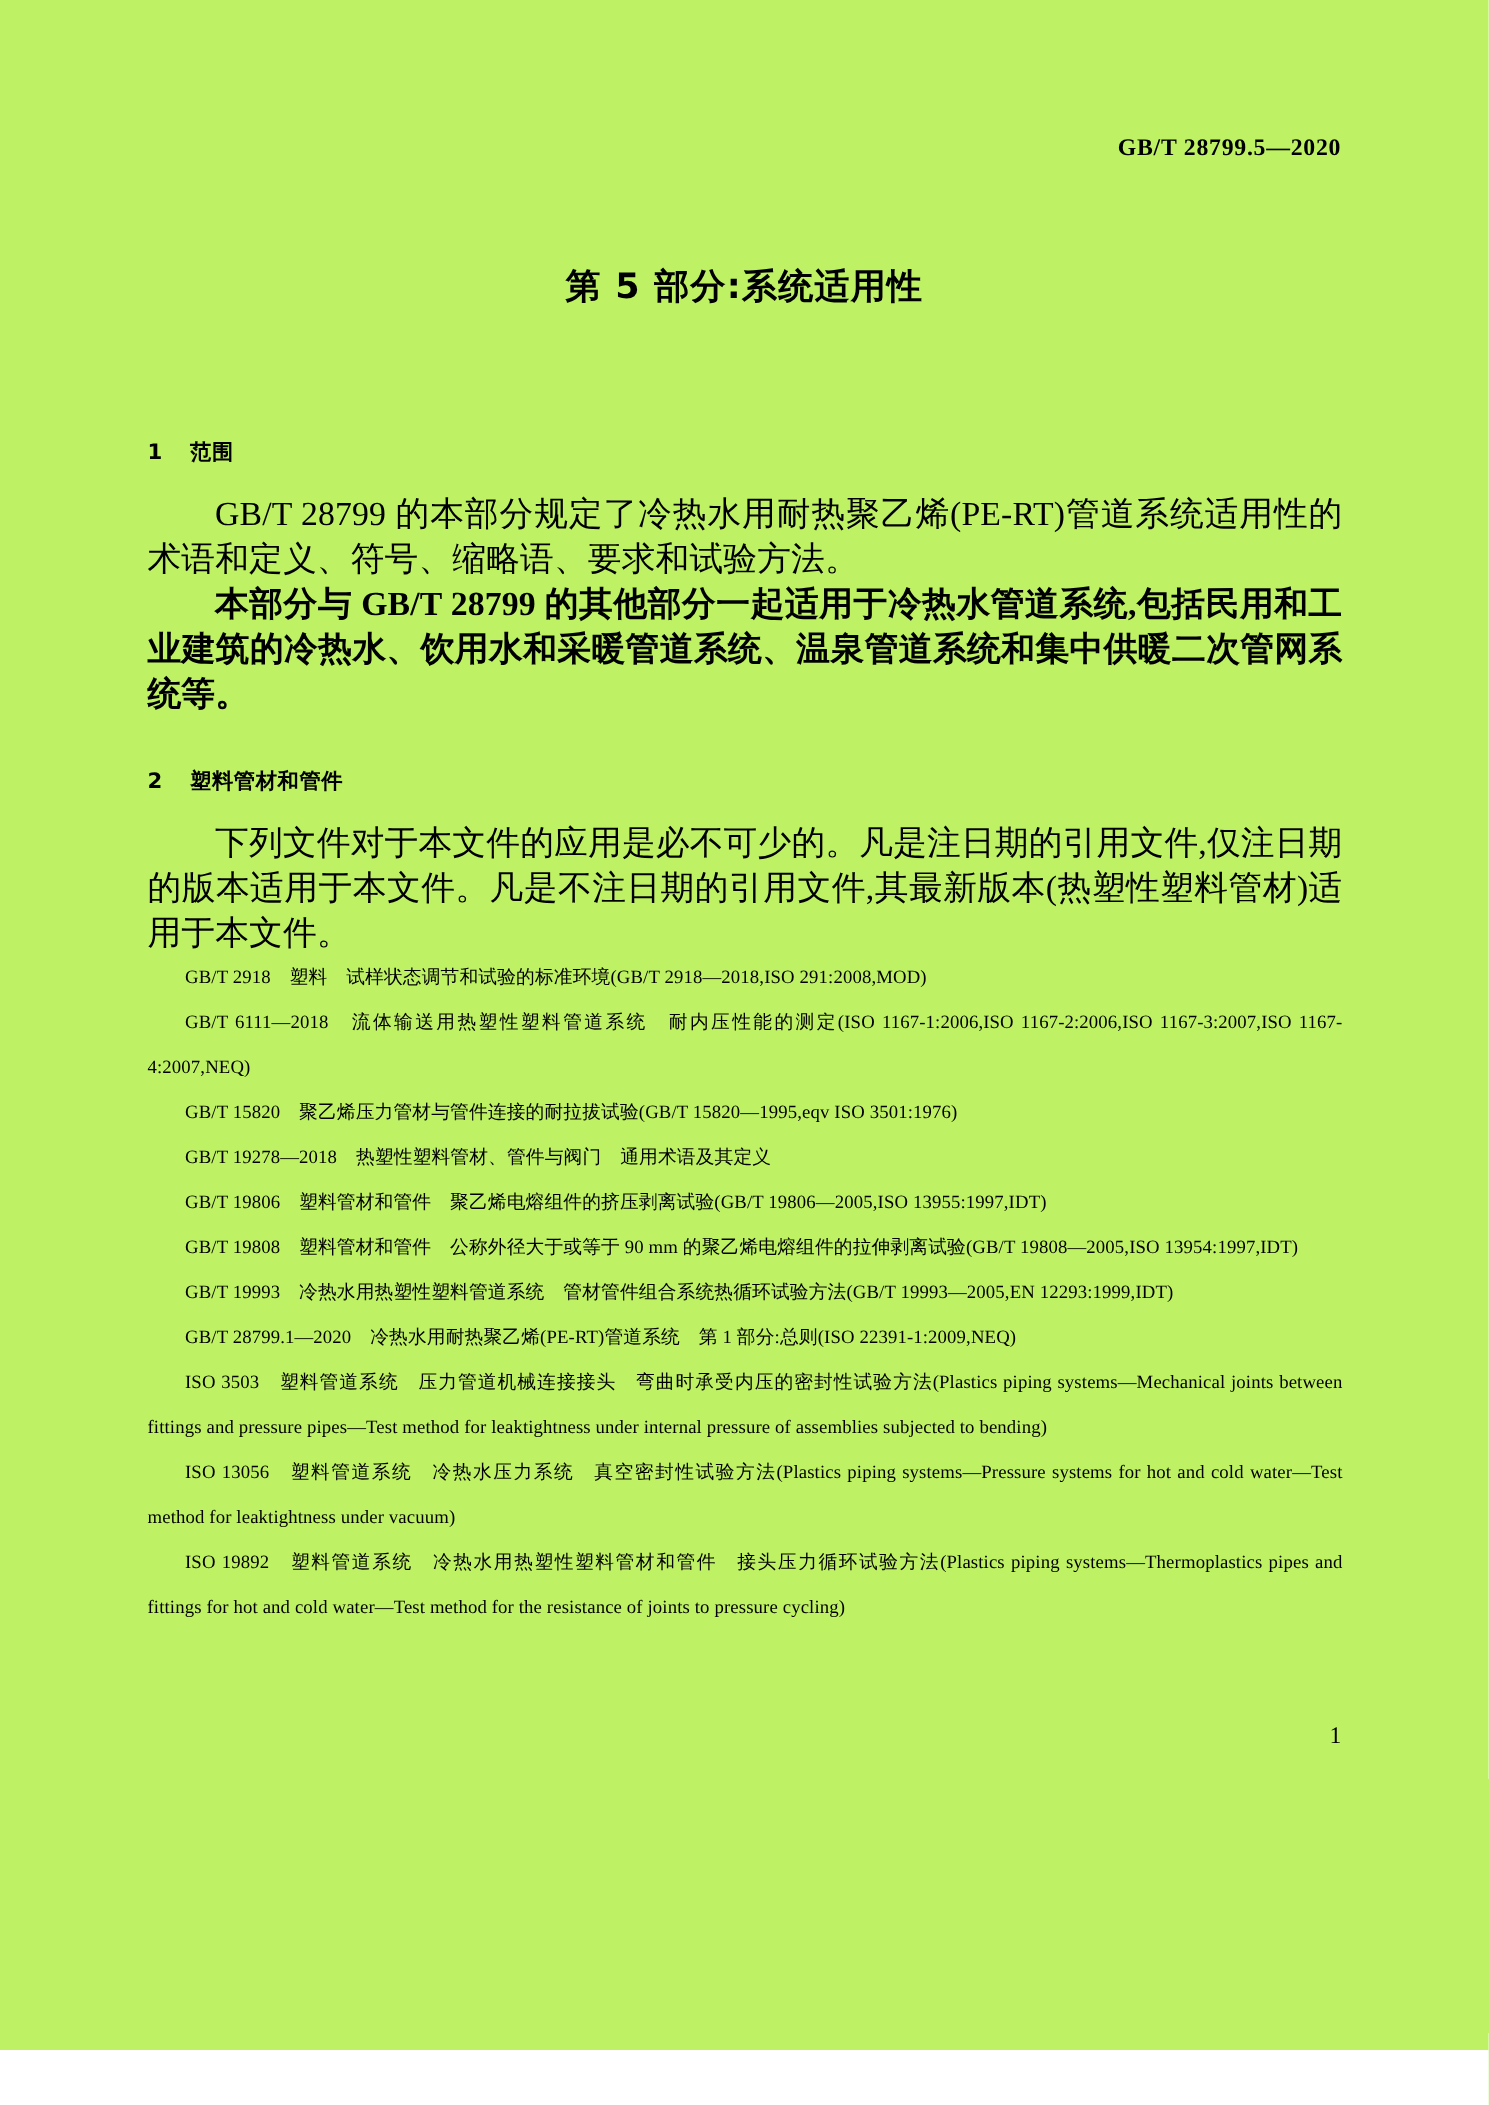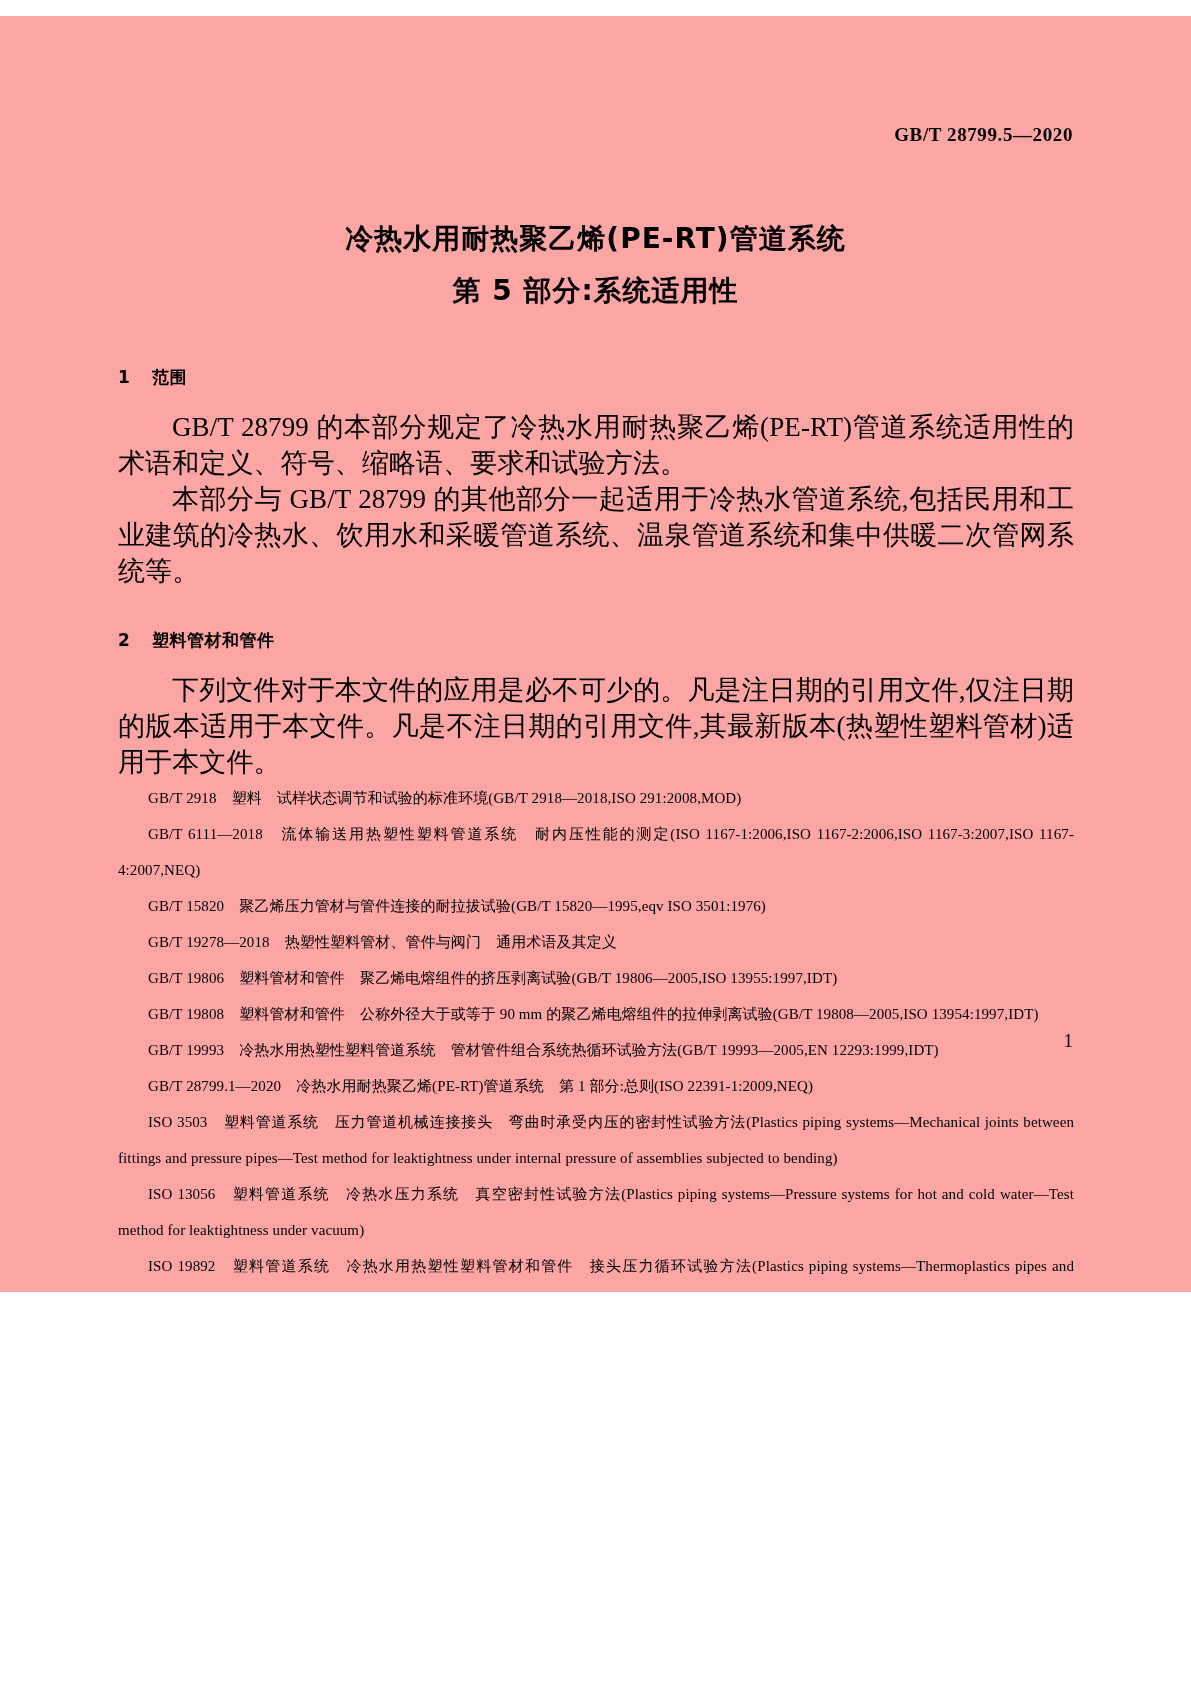--- a/index.html
+++ b/index.html
@@ -7,23 +7,23 @@
     padding: 0;
     background: #ffffff;
   }
   body {
     font-family: "Liberation Serif", "DejaVu Serif", serif;
     color: #000000;
   }
   .page {
     position: relative;
     width: 1191px;
-    height: 1276px;
-    margin: 16px auto;
-    background: #fca5a5;
+    height: 1640px;
+    margin: 0 auto;
+    background: #bef264;
     box-sizing: border-box;
     overflow: hidden;
   }
 
   
   .header-band {
     position: absolute;
     top: 108px;
     left: 118px;
     right: 118px;
@@ -91,20 +91,21 @@
     text-align: justify;
     text-justify: inter-ideograph;
     margin: 0;
     letter-spacing: 0.1px;
   }
   .para.indent {
     text-indent: 2em;
   }
   .para + .para {
     margin-top: 0px;
+    font-weight: bold;
   }
 
   .ref-list {
     margin: 0;
     padding: 0;
     list-style: none;
   }
   .ref-item {
     font-size: 15px;
     line-height: 36px;
@@ -127,21 +128,20 @@
 </head>
 <body>
 
 <div class="page">
 
   <div class="header-band">
     <div class="header-code">GB/T 28799.5—2020</div>
   </div>
 
   <div class="title-block">
-    <div class="title-line-1">冷热水用耐热聚乙烯(PE-RT)管道系统</div>
     <div class="title-line-2">第 5 部分:系统适用性</div>
   </div>
 
   <div class="content">
 
     <h2 class="clause-heading">
       <span class="num">1</span><span>范围</span>
     </h2>
     <p class="para indent">GB/T 28799 的本部分规定了冷热水用耐热聚乙烯(PE-RT)管道系统适用性的术语和定义、符号、缩略语、要求和试验方法。</p>
     <p class="para indent">本部分与 GB/T 28799 的其他部分一起适用于冷热水管道系统,包括民用和工业建筑的冷热水、饮用水和采暖管道系统、温泉管道系统和集中供暖二次管网系统等。</p>

